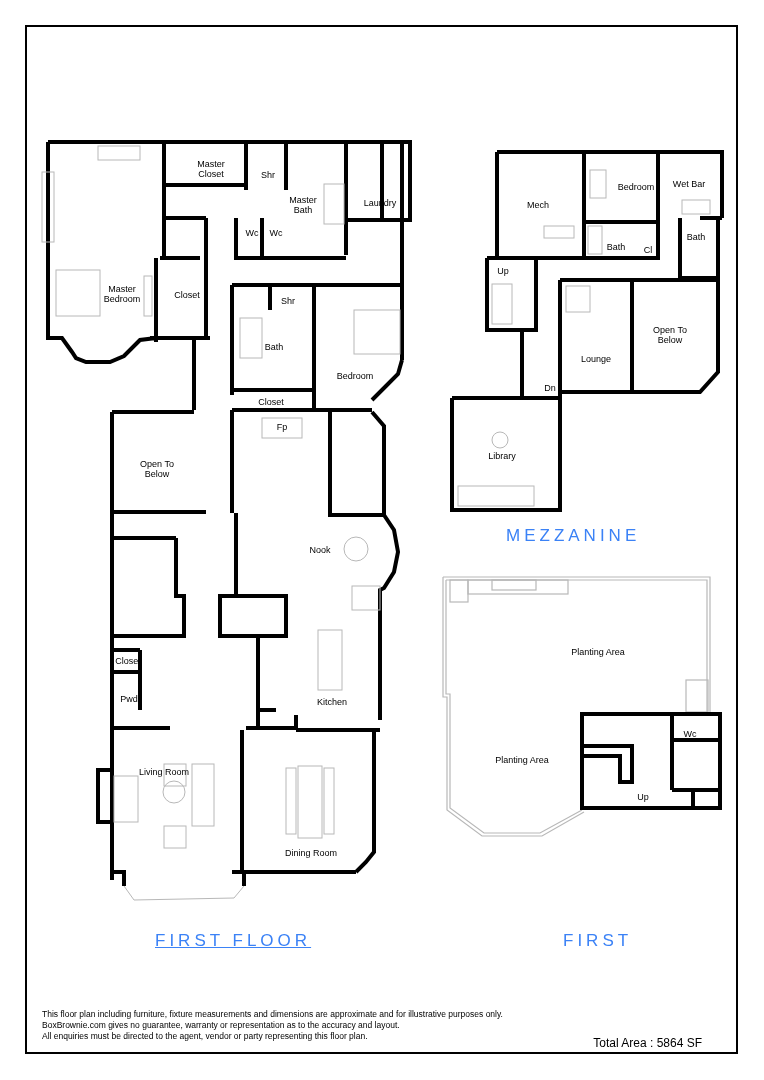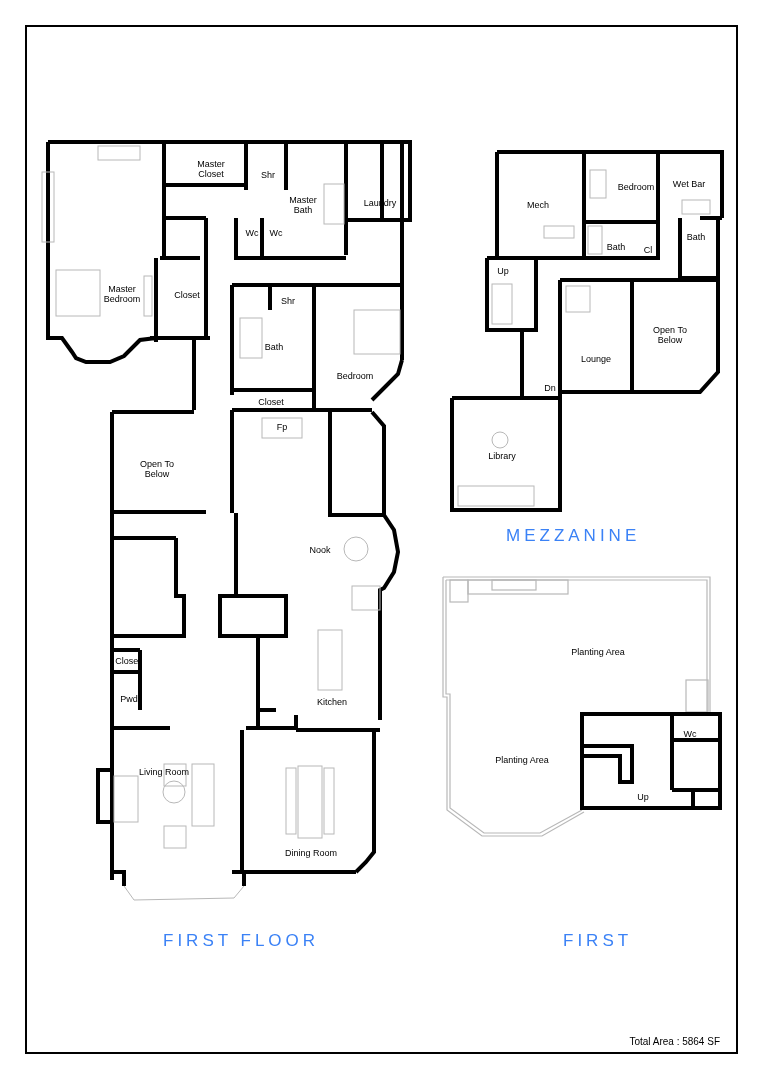--- a/index.html
+++ b/index.html
@@ -5,21 +5,21 @@
   html, body { margin: 0; padding: 0; background: #ffffff; }
   body { width: 764px; height: 1080px; position: relative; overflow: hidden;
          font-family: "Liberation Sans", sans-serif; color: #000; }
   .frame { position: absolute; left: 25px; top: 25px; width: 713px; height: 1029px;
            border: 2px solid #000; box-sizing: border-box; }
   svg.plan { position: absolute; left: 0; top: 0; }
   .lbl { font-family: "Liberation Sans", sans-serif; font-size: 9px; fill: #000; text-anchor: middle; }
   .floor-title { position: absolute; font-family: "Liberation Sans", sans-serif; font-size: 17px;
                  letter-spacing: 4px; color: #3b82f6; }
   .disclaimer { position: absolute; left: 42px; top: 1009px; font-size: 8.5px; line-height: 11px; color: #000; }
-  .total { position: absolute; right: 44px; top: 1036px; font-size: 10px; color: #000; }
+  .total { position: absolute; right: 62px; top: 1036px; font-size: 12px; color: #000; }
 </style>
 </head>
 <body>
 
 <div class="frame"></div>
 
 <svg class="plan" width="764" height="1080" viewBox="0 0 764 1080">
 
   <g fill="none" stroke="#000" stroke-width="4">
 
@@ -187,19 +187,22 @@
     <polyline points="584,746 632,746 632,782 620,782 620,756 584,756"></polyline>
   </g>
   <g>
     <text class="lbl" x="598" y="655">Planting Area</text>
     <text class="lbl" x="522" y="763">Planting Area</text>
     <text class="lbl" x="690" y="737">Wc</text>
     <text class="lbl" x="643" y="800">Up</text>
   </g>
 </svg>
 
-<div class="floor-title" style="left:163px; top:931px;">FIRST FLOOR</div>
+<div class="floor-title" style="left:155px; top:931px;text-decoration:underline;">FIRST FLOOR</div>
 <div class="floor-title" style="left:506px; top:526px;">MEZZANINE</div>
 <div class="floor-title" style="left:563px; top:931px;">FIRST</div>
 
 <div class="disclaimer">
+  <div>This floor plan including furniture, fixture measurements and dimensions are approximate and for illustrative purposes only.</div>
+  <div>BoxBrownie.com gives no guarantee, warranty or representation as to the accuracy and layout.</div>
+  <div>All enquiries must be directed to the agent, vendor or party representing this floor plan.</div>
 </div>
 <div class="total">Total Area : 5864 SF</div>
 
 </body></html>

